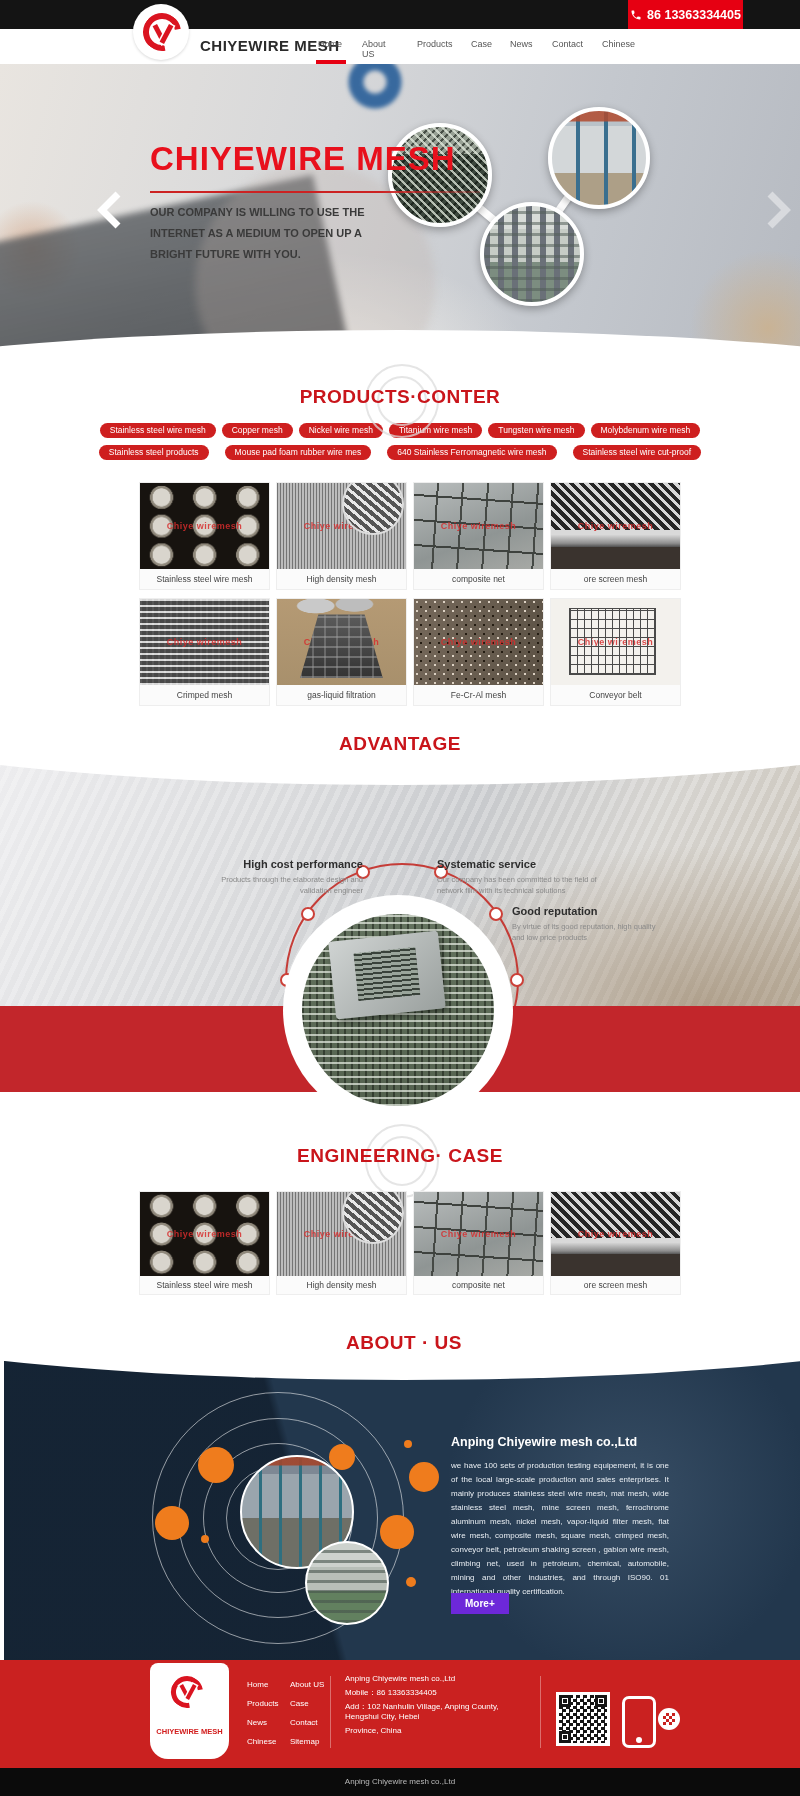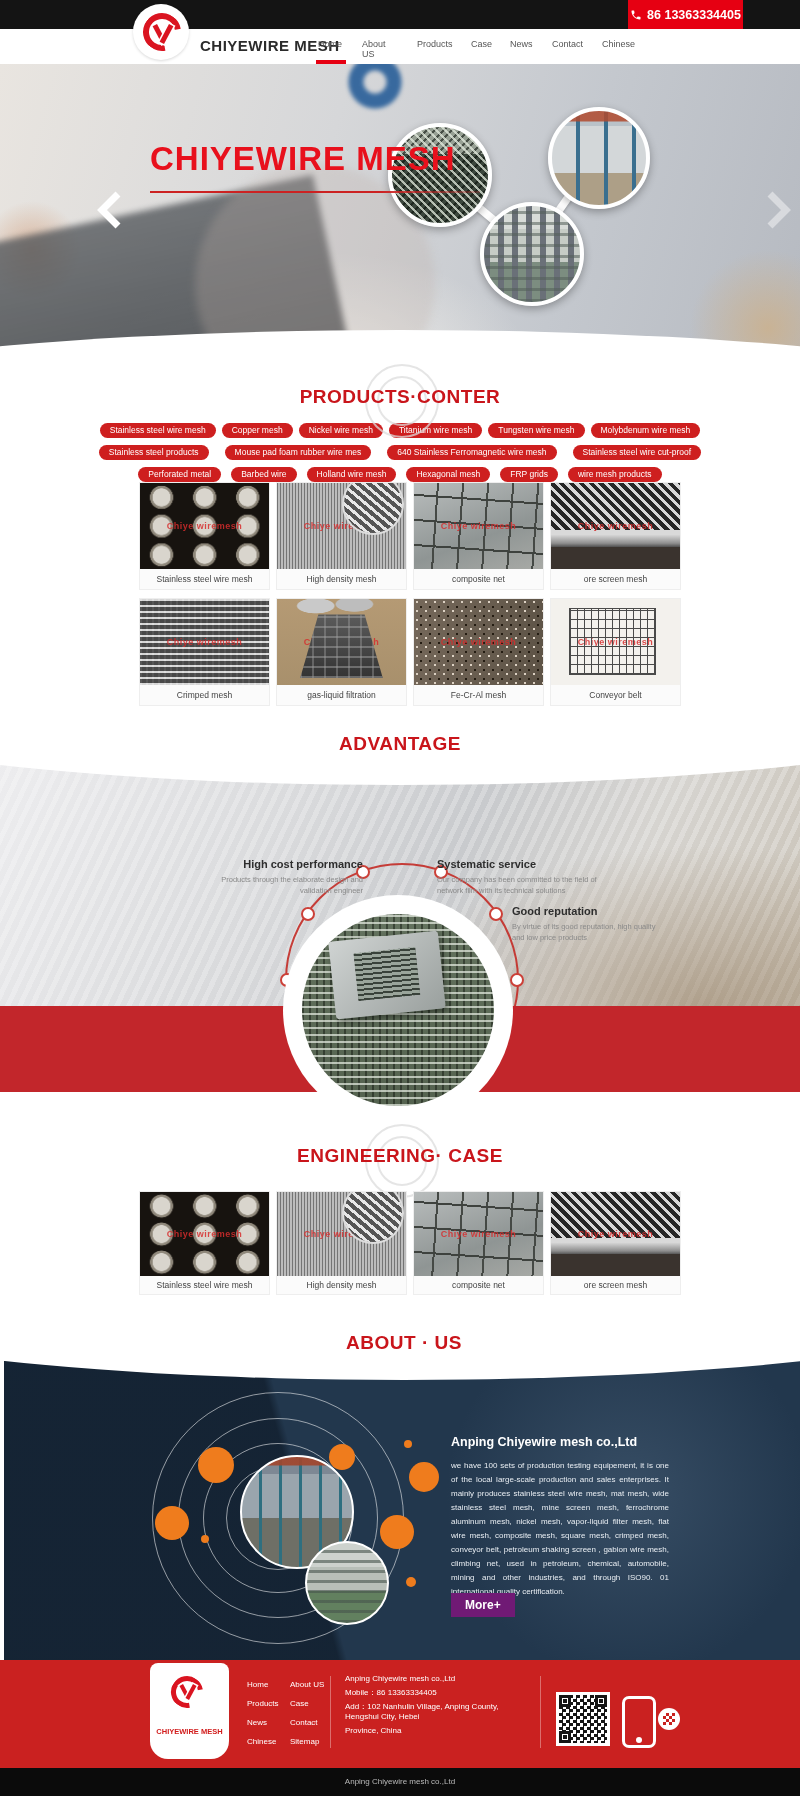--- a/index.html
+++ b/index.html
@@ -163,21 +163,21 @@
       linear-gradient(180deg,rgba(162,69,44,.9) 8px,rgba(0,0,0,0) 9px),
       repeating-linear-gradient(90deg,rgba(0,0,0,0) 0 17px,#2e6f80 17px 20px),
       linear-gradient(180deg,#7d8894 0 15%,#9aa5ad 15% 55%,#6e6f66 55%);}
   .ap2{left:301px;top:231px;width:80px;height:80px;
     background:
       repeating-linear-gradient(0deg,rgba(70,84,76,.6) 0 3px,rgba(0,0,0,0) 3px 10px),
       linear-gradient(180deg,#cdd2cd 0 30%,#b8bfb8 30% 60%,#62805f 60%);}
   .about-text{position:absolute;left:447px;top:125px;width:218px;color:#fff;}
   .about-text h3{margin:0 0 10px 0;font-size:12.5px;font-weight:bold;}
   .about-text p{margin:0;font-size:8px;line-height:14px;color:#e8edf2;text-align:justify;}
-  .more-btn{position:absolute;left:447px;top:283px;background:#701a75;color:#fff;font-size:12px;font-weight:bold;
+  .more-btn{position:absolute;left:447px;top:283px;background:#6d28d9;color:#fff;font-size:10px;font-weight:bold;
     padding:5px 14px;cursor:pointer;display:inline-block;}
 
   
   .footer{position:absolute;left:0;top:1660px;width:800px;height:108px;background:#ca2120;}
   .f-card{position:absolute;left:150px;top:3px;width:79px;height:96px;background:#fff;
     border-radius:8px 8px 18px 18px;}
   .f-logo{position:absolute;left:20px;top:12px;width:40px;height:40px;}
   .f-logo .logo-ring{left:1px;top:1px;width:22px;height:22px;border-width:5px;}
   .f-logo .logo-v1{left:13px;top:9px;width:4px;height:16px;}
   .f-logo .logo-v2{left:19px;top:9px;width:4px;height:16px;}
@@ -240,20 +240,25 @@
     <div class="hero-laptop"></div>
     <div class="hero-coil"></div>
     <div class="hero-soft"></div>
     <div class="conn" style="left:424px;top:144px;width:120px;height:8px;transform:rotate(40deg);"></div>
     <div class="conn" style="left:506px;top:136px;width:115px;height:8px;transform:rotate(-55deg);"></div>
     <div class="hcircle hc1"></div>
     <div class="hcircle hc2"></div>
     <div class="hcircle hc3"></div>
     <h1 class="hero-title" style="margin:0">CHIYEWIRE MESH</h1>
     <div class="hero-divider"></div>
+    <div class="hero-text">
+      <div>OUR COMPANY IS WILLING TO USE THE</div>
+      <div>INTERNET AS A MEDIUM TO OPEN UP A</div>
+      <div>BRIGHT FUTURE WITH YOU.</div>
+    </div>
     <div class="hero-arrow" style="left:96px">
       <svg viewBox="0 0 26 40">
           <polyline points="22,4 6,20 22,36"></polyline>
         </svg>
     </div>
     <div class="hero-arrow" style="right:8px;opacity:.45">
       <svg viewBox="0 0 26 40">
           <polyline points="4,4 20,20 4,36"></polyline>
         </svg>
     </div>
@@ -271,28 +276,20 @@
       <span class="tag">Nickel wire mesh</span>
       <span class="tag">Titanium wire mesh</span>
       <span class="tag">Tungsten wire mesh</span>
       <span class="tag">Molybdenum wire mesh</span>
     </div>
     <div class="tagrow" style="top:117px;gap:16px">
       <span class="tag">Stainless steel products</span>
       <span class="tag">Mouse pad foam rubber wire mes</span>
       <span class="tag">640 Stainless Ferromagnetic wire mesh</span>
       <span class="tag">Stainless steel wire cut-proof</span>
-    </div>
-    <div class="tagrow" style="top:139px;gap:10px">
-      <span class="tag">Perforated metal</span>
-      <span class="tag">Barbed wire</span>
-      <span class="tag">Holland wire mesh</span>
-      <span class="tag">Hexagonal mesh</span>
-      <span class="tag">FRP grids</span>
-      <span class="tag">wire mesh products</span>
     </div>
     <div class="pgrid" style="top:155px">
       <div class="card">
         <div class="thumb t-dish" style="height:86px">
             <span class="wm">Chiye wiremesh</span>
           </div>
         <div class="plabel">Stainless steel wire mesh</div>
       </div>
       <div class="card">
         <div class="thumb t-fine" style="height:86px">

